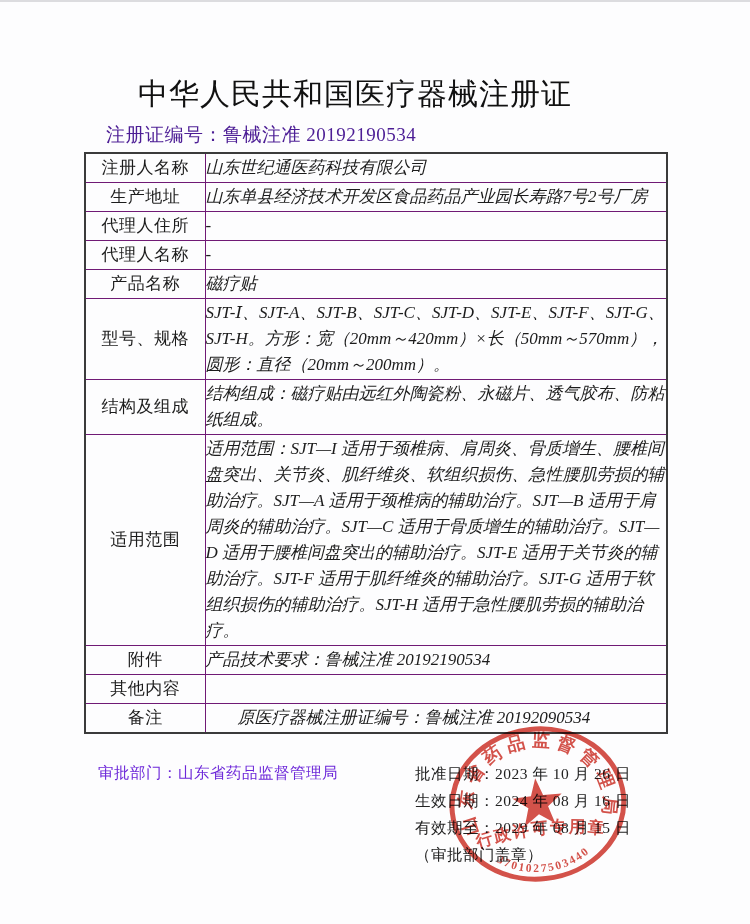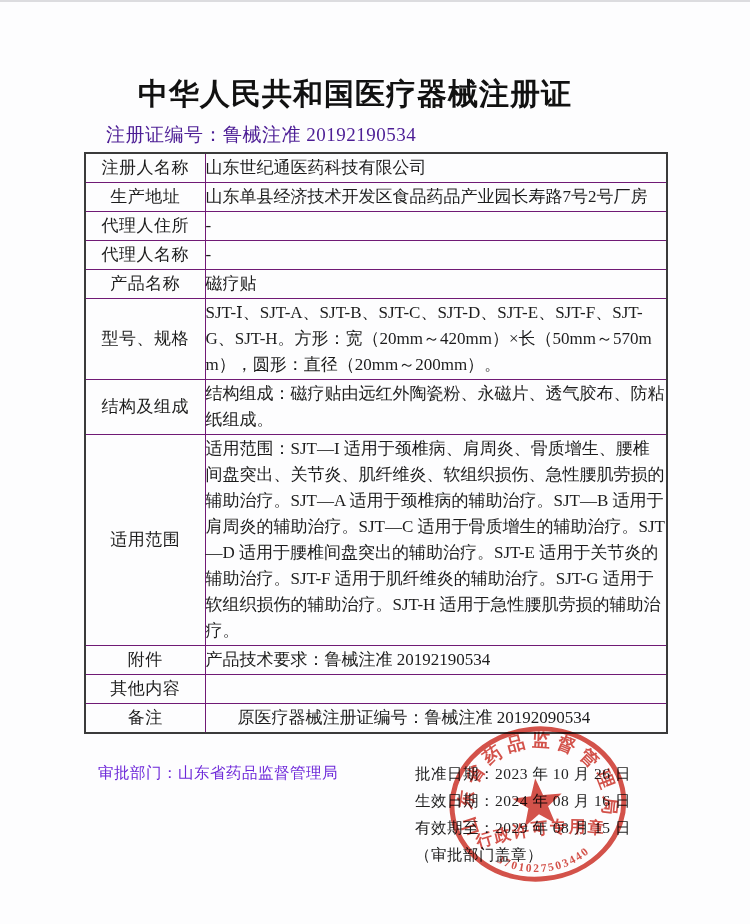--- a/index.html
+++ b/index.html
@@ -11,21 +11,21 @@
     font-family:"Liberation Serif","DejaVu Serif",serif;
     color:#1c1c1c;
   }
   .page::before{
     content:"";position:absolute;left:0;top:0;width:750px;height:2px;
     background:#dcdcdf;
   }
   .title{
     position:absolute;left:0;top:74px;width:710px;
     margin:0;text-align:center;
-    font-size:30px;font-weight:700;letter-spacing:1px;color:#111;
+    font-size:30px;font-weight:400;letter-spacing:1px;color:#111;
   }
   .reg-line{
     position:absolute;left:106px;top:122px;
     font-size:19px;color:#4c1d95;letter-spacing:0.5px;
   }
   table.cert{
     position:absolute;left:84px;top:152px;
     width:584px;
     border-collapse:collapse;
     table-layout:fixed;
@@ -40,20 +40,21 @@
   }
   td.lbl{
     width:120px;
     text-align:center;
     letter-spacing:0.5px;
   }
   td.val{
     padding-left:9px;
     padding-right:6px;
     word-break:break-all;
+    font-style:italic;
   }
   tr{height:28px;}
   tr.remark-row td.val{padding-left:32px;}
   .dept{
     position:absolute;left:98px;top:763px;
     font-size:15.5px;letter-spacing:0.5px;color:#6d28d9;
   }
   .dates{
     position:absolute;left:415px;top:763px;
     font-size:15.5px;color:#222;letter-spacing:0.5px;

